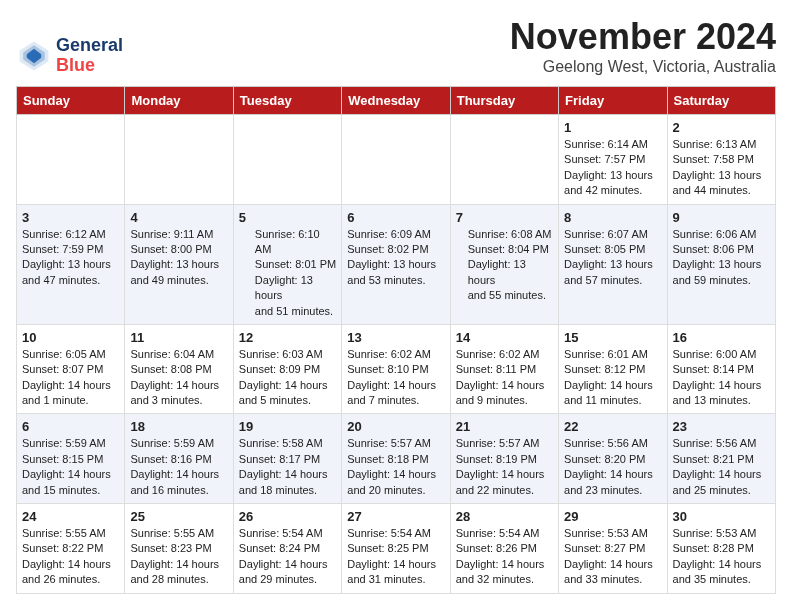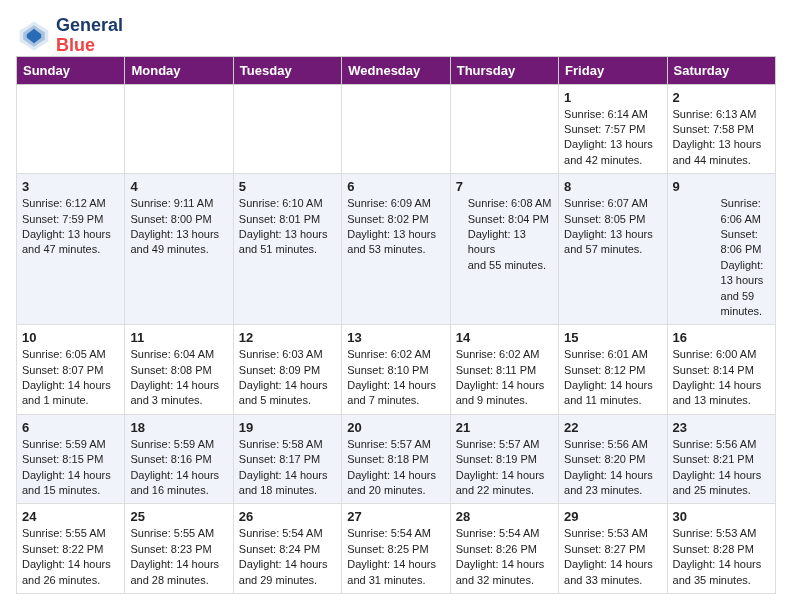--- a/index.html
+++ b/index.html
@@ -7,20 +7,21 @@
       font-family: Arial, sans-serif;
       background: #fff;
       width: 792px;
       min-height: 612px;
       padding: 16px;
     }
     .header {
       display: flex;
       align-items: flex-end;
       justify-content: space-between;
+      margin-bottom: 10px;
     }
     .logo {
       display: flex;
       align-items: center;
       gap: 4px;
     }
     .logo-text {
       font-size: 18px;
       font-weight: bold;
       color: #1a3a6b;
@@ -41,21 +42,21 @@
     .subtitle {
       font-size: 16px;
       color: #444;
     }
     table {
       width: 100%;
       border-collapse: collapse;
       table-layout: fixed;
     }
     th {
-      background-color: #701a75;
+      background-color: #b91c1c;
       color: #fff;
       text-align: left;
       padding: 6px 6px;
       font-size: 13px;
       border: 1px solid #ccc;
     }
     td {
       vertical-align: top;
       padding: 5px 5px;
       font-size: 11px;
@@ -92,20 +93,24 @@
     <svg class="logo-icon" viewBox="0 0 40 40">
       <polygon points="20,4 36,14 36,26 20,36 4,26 4,14" fill="#2a6bb5" opacity="0.15"></polygon>
       <polygon points="20,8 32,16 32,24 20,32 8,24 8,16" fill="#2a6bb5" opacity="0.3"></polygon>
       <polygon points="20,12 28,18 28,22 20,28 12,22 12,18" fill="#2a6bb5"></polygon>
     </svg>
     <div class="logo-text">
       <div>General</div>
       <div style="color:#ef4444;">Blue</div>
     </div>
   </div>
+  <div class="title-block">
+    <div class="main-title">November 2024</div>
+    <div class="subtitle">Geelong West, Victoria, Australia</div>
+  </div>
 </div>
 
 <table>
   <thead>
     <tr>
     <th>Sunday</th>
         <th>Monday</th>
         <th>Tuesday</th>
         <th>Wednesday</th>
         <th>Thursday</th>
@@ -145,21 +150,21 @@
         </td>
         <td>
           <span class="day-num">4</span>
           <div class="day-info" style="white-space: pre-line;">Sunrise: 9:11 AM
 Sunset: 8:00 PM
 Daylight: 13 hours
 and 49 minutes.</div>
         </td>
         <td>
           <span class="day-num">5</span>
-          <div class="day-info" style="white-space: pre-line;">Sunrise: 6:10 AM
+          <div class="day-info" style="white-space: pre-line; margin-left: 16px;">Sunrise: 6:10 AM
 Sunset: 8:01 PM
 Daylight: 13 hours
 and 51 minutes.</div>
         </td>
         <td>
           <span class="day-num">6</span>
           <div class="day-info" style="white-space: pre-line;">Sunrise: 6:09 AM
 Sunset: 8:02 PM
 Daylight: 13 hours
 and 53 minutes.</div>
@@ -173,21 +178,21 @@
         </td>
         <td>
           <span class="day-num">8</span>
           <div class="day-info" style="white-space: pre-line;">Sunrise: 6:07 AM
 Sunset: 8:05 PM
 Daylight: 13 hours
 and 57 minutes.</div>
         </td>
         <td>
           <span class="day-num">9</span>
-          <div class="day-info" style="white-space: pre-line; margin-left: 48px;">Sunrise: 6:06 AM
+          <div class="day-info" style="white-space: pre-line;">Sunrise: 6:06 AM
 Sunset: 8:06 PM
 Daylight: 13 hours
 and 59 minutes.</div>
         </td>
       </tr>
       <tr>
         <td>
           <span class="day-num">10</span>
           <div class="day-info" style="white-space: pre-line;">Sunrise: 6:05 AM
 Sunset: 8:07 PM

